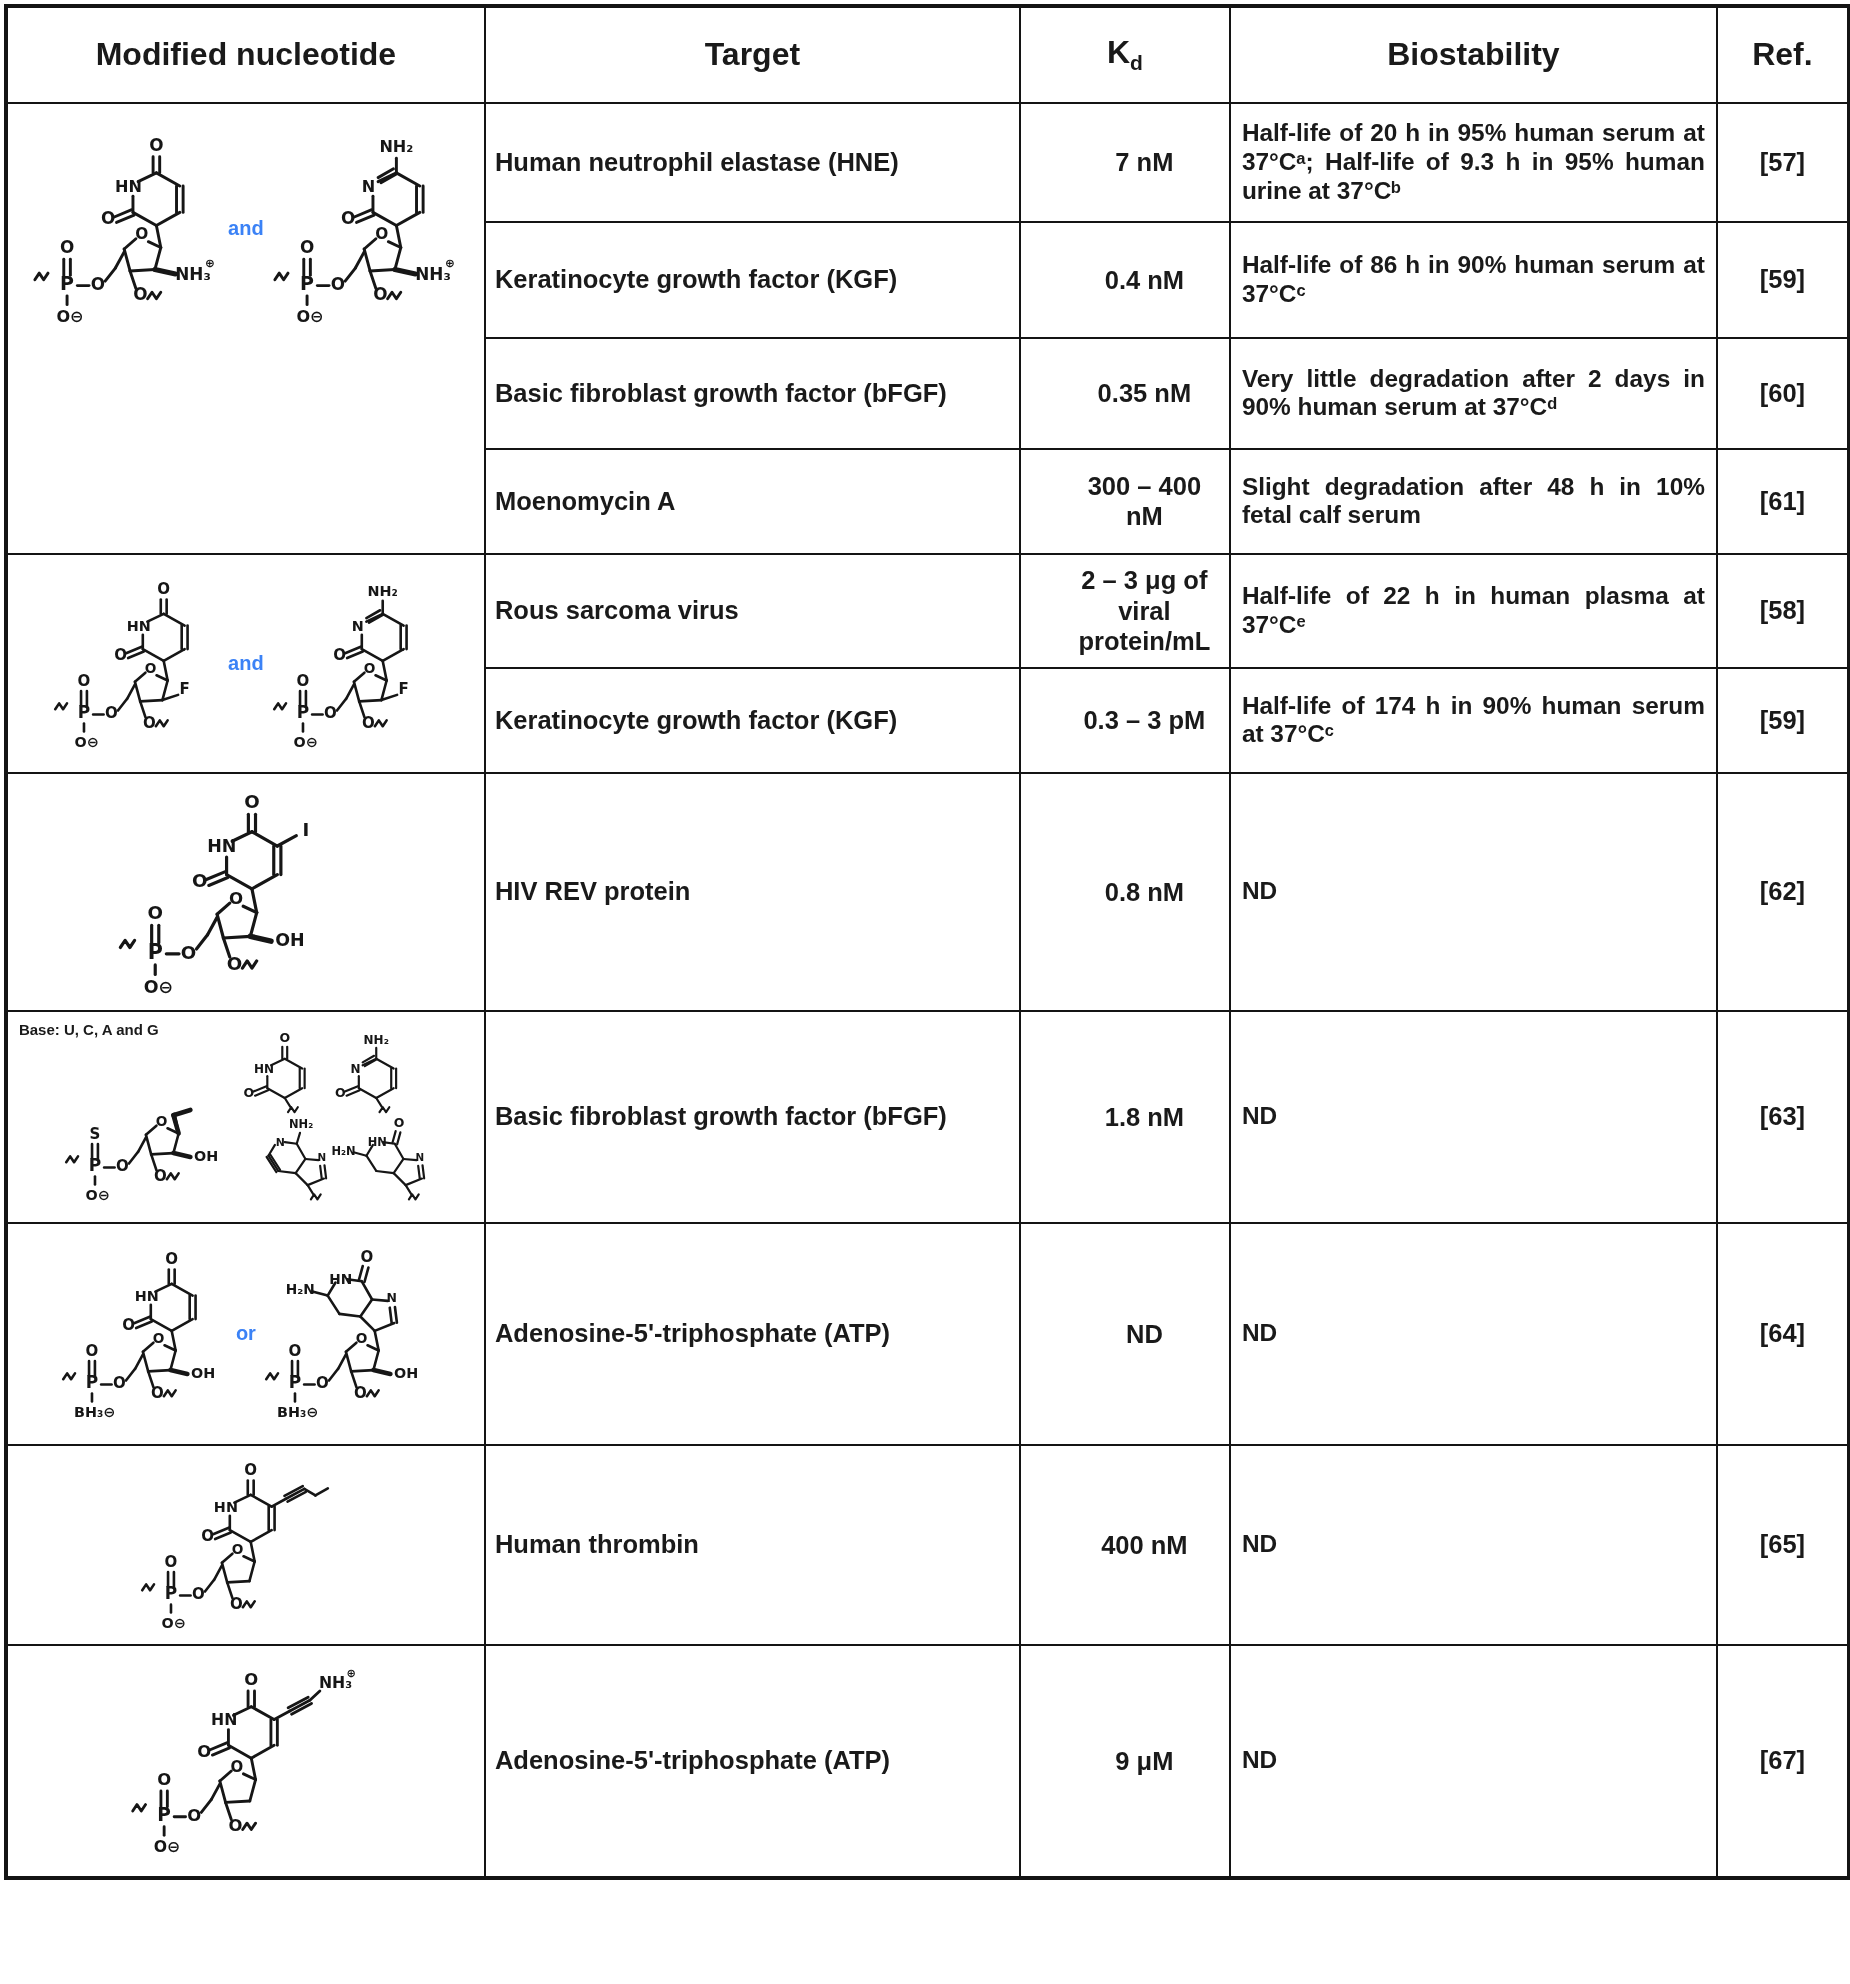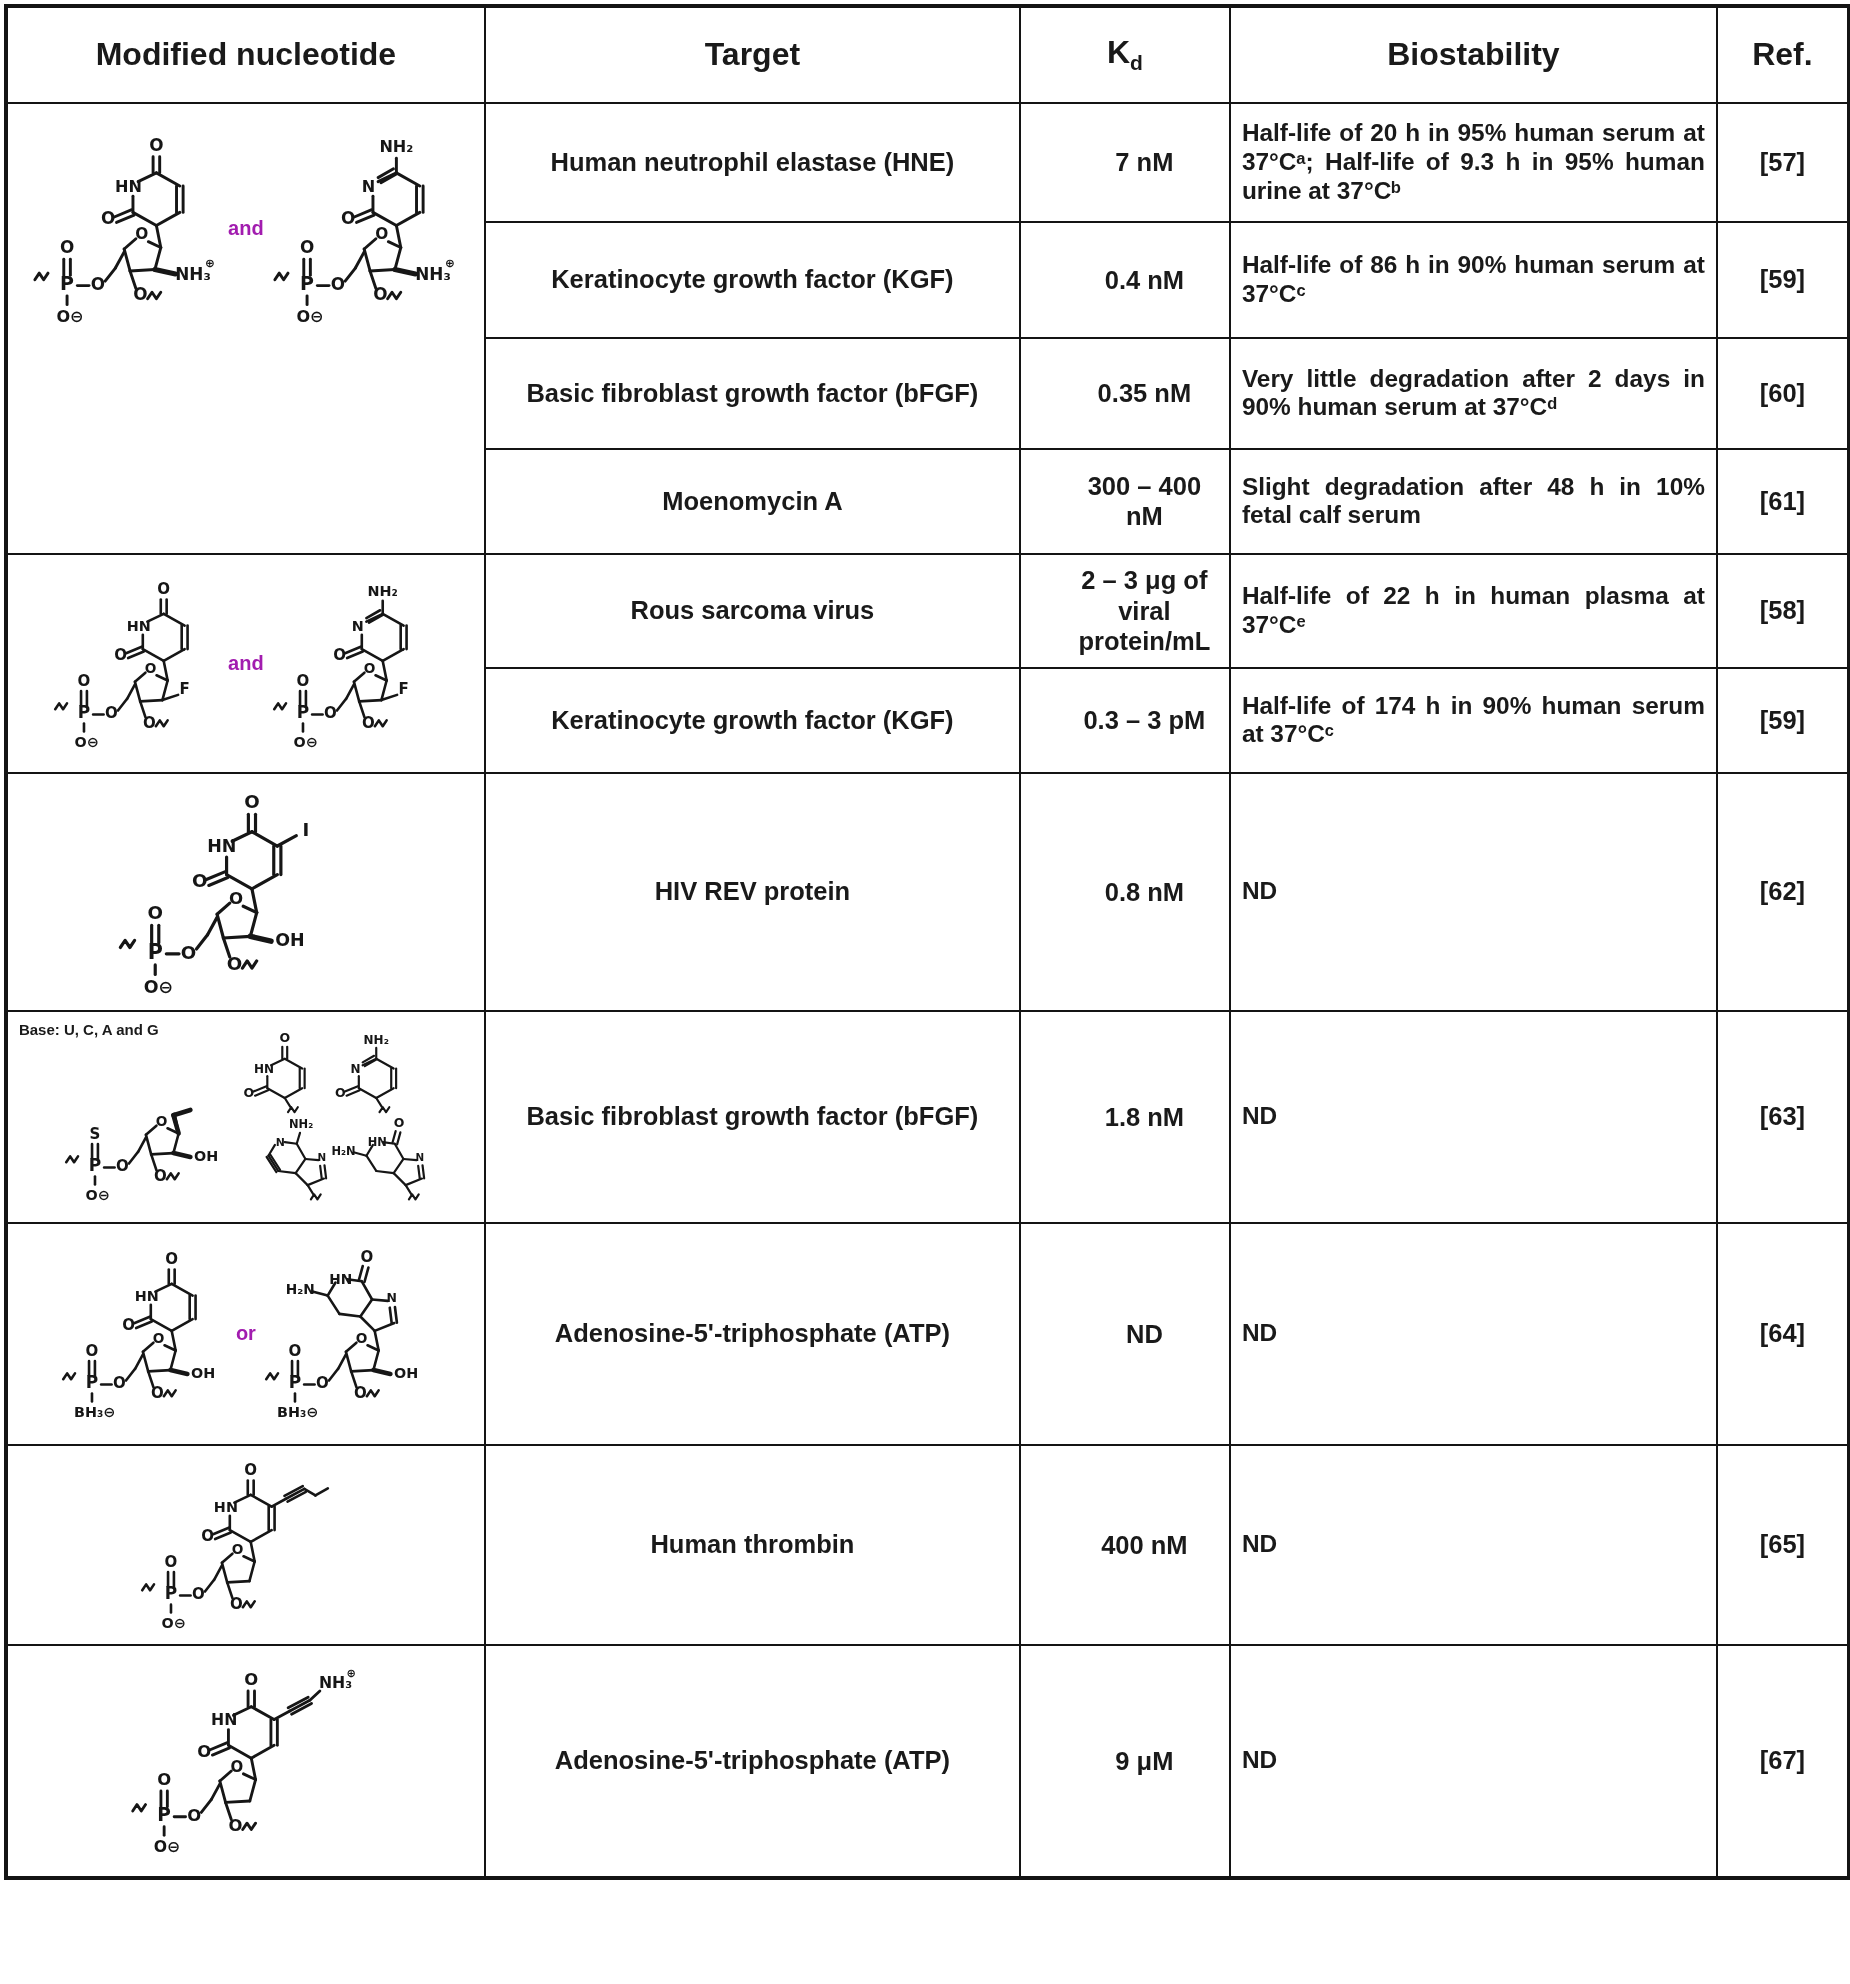--- a/index.html
+++ b/index.html
@@ -1,28 +1,28 @@
 <!DOCTYPE html>
 <html style="font-size:9px"><head>
 <meta charset="utf-8">
 <style>
   html,body{margin:0;padding:0;background:#ffffff;}
   body{width:1850px;height:1985px;font-family:"Liberation Sans",sans-serif;font-weight:bold;color:#1a1a1a;overflow:hidden;}
   table{border-collapse:collapse;table-layout:fixed;width:1842px;margin:3.9px;border:4.4px solid #141414;}
   th,td{border:2.8px solid #141414;padding:4.4px 9px;vertical-align:middle;}
   th{font-size:32px;text-align:center;}
   th sub{font-size:21px;}
-  td.target{font-size:25.5px;text-align:center;line-height:1.15;}
+  td.target{font-size:25.5px;text-align:left;line-height:1.15;}
   td.kd{font-size:25.5px;text-align:center;line-height:1.2;padding-left:48px;}
   td.bio{font-size:24.4px;text-align:justify;line-height:1.18;padding:7.8px 11px;margin-top:8px;}
   td.ref{font-size:25.5px;text-align:center;}
   td.structure{text-align:center;position:relative;}
   td.structure.gtop{vertical-align:top;padding-top:22px;}
   .struct{display:flex;align-items:center;justify-content:center;gap:5.5px;}
-  .connector{font-size:20px;color:#a21caf;}
+  .connector{font-size:20px;color:#3b82f6;}
   .caption{position:absolute;top:9px;left:11px;font-size:15px;white-space:nowrap;}
   .st{stroke:#161616;fill:none;stroke-width:4;stroke-linecap:round;stroke-linejoin:round;}
   .tx{fill:#161616;font-weight:bold;text-anchor:middle;font-family:"DejaVu Sans",sans-serif;}
   .nuc,.basesvg{display:block;}
   .g1 .nuc{height:205px;}
   .g2 .nuc{height:183px;}
   .r3 .nuc{height:222px;}
   .r4 .nuc{height:183px;} .r4 .basesvg{height:183px;}
   .r5 .nuc{height:183px;}
   .r6 .nuc{height:183px;}

